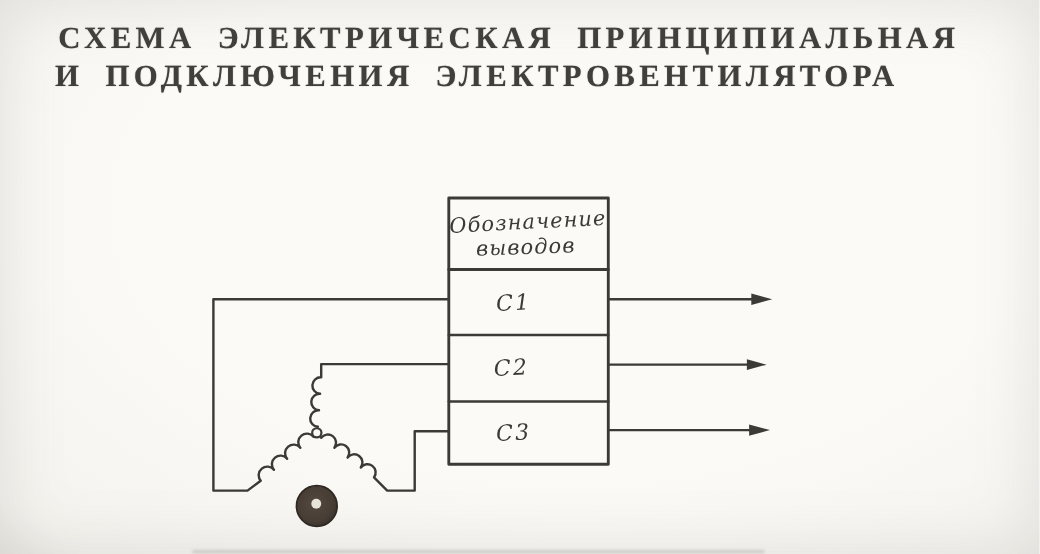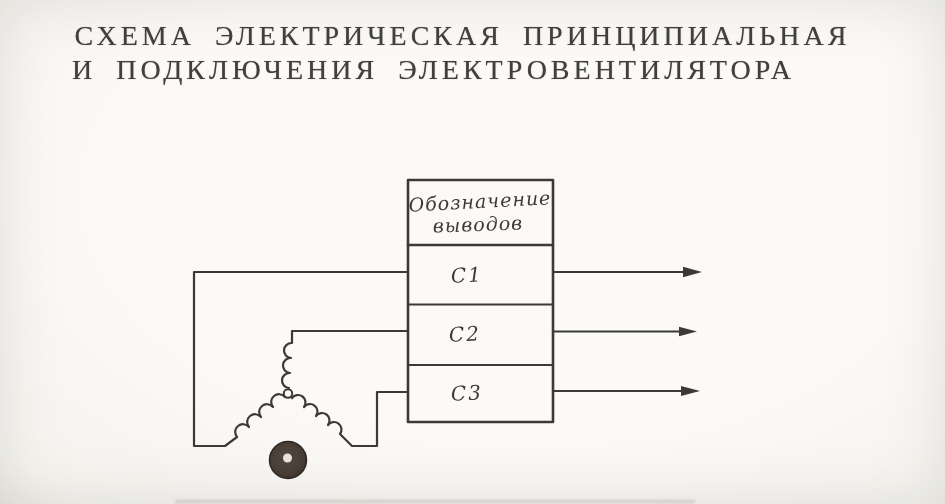--- a/index.html
+++ b/index.html
@@ -6,21 +6,21 @@
   body{
     width:945px;height:504px;position:relative;overflow:hidden;
     background:
       radial-gradient(ellipse at 55% 38%, #fbfaf7 55%, #f4f3ee 92%, #eceae4 100%);
     font-family:"Liberation Serif", serif;
   }
   .page-title{
     position:absolute;top:19px;left:0;width:945px;
     text-align:center;color:#403f3b;
     font-family:"Liberation Serif", serif;
-    font-weight:normal;
+    font-weight:bold;
     text-shadow:0 0 1px rgba(62,61,56,0.55);
   }
   .title-line{
     font-size:28px;line-height:34px;
     letter-spacing:4px;word-spacing:9px;white-space:nowrap;
   }
   .title-line1{transform:translateX(-10px);}
   .title-line2{transform:translateX(-39px);}
   svg text{
     font-family:"DejaVu Serif", serif;

